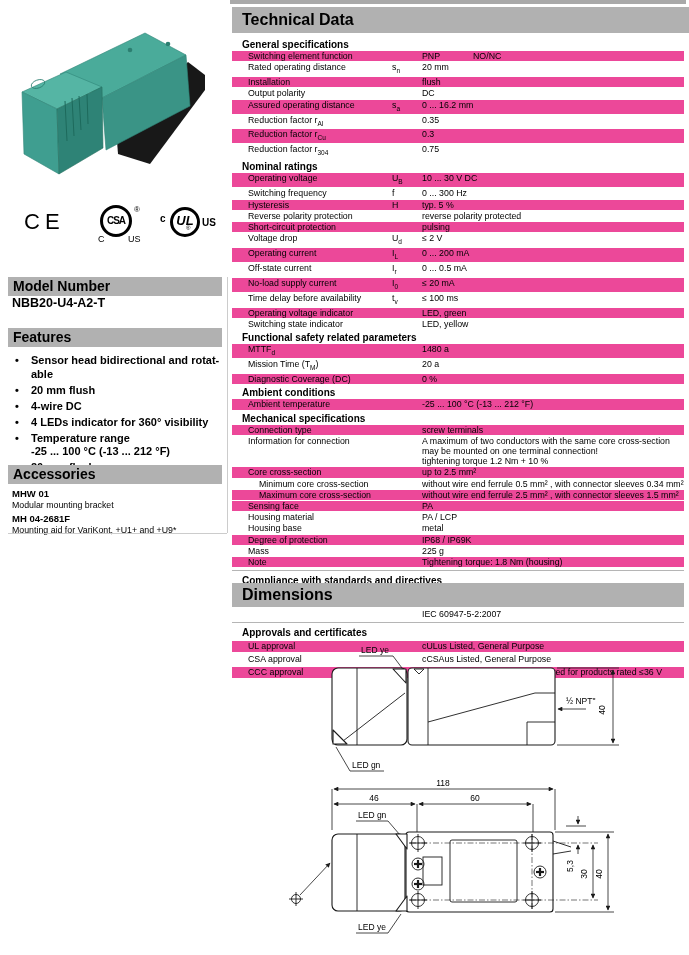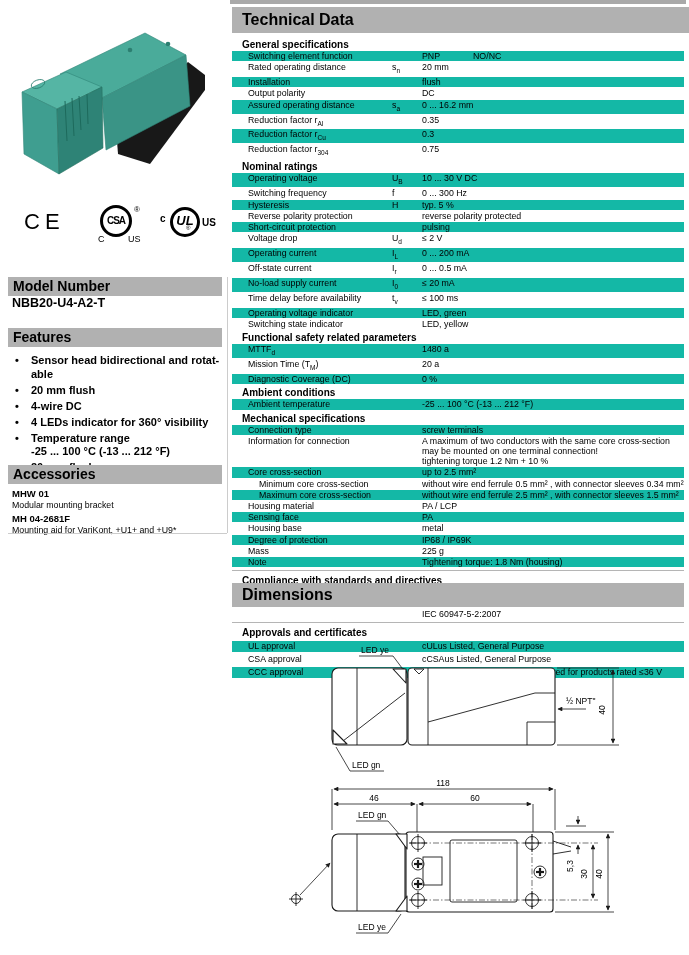--- a/index.html
+++ b/index.html
@@ -35,21 +35,21 @@
   #left-rule-v{position:absolute;left:219px;top:277px;width:1px;height:256px;background:#ccc;}
   #left-rule-h{position:absolute;left:0;top:533px;width:219px;height:1px;background:#ccc;}
   
   #rightcol{position:absolute;left:230px;top:0;width:456px;height:955px;}
   #topstrip{position:absolute;left:0;top:0;width:456px;height:4px;background:#a9a9a9;}
   #tech-bar{position:absolute;left:2px;top:7px;width:508px;height:26px;background:#b1b1b1;font-weight:bold;font-size:16px;line-height:26px;padding-left:10px;box-sizing:border-box;}
   #tech-sections{position:absolute;left:2px;top:37px;width:452px;}
   .sec-h{font-weight:bold;font-size:10px;line-height:11px;padding:2px 0 1px 10px;}
   .sec-h.rule{border-top:1px solid #b5b5b5;margin-top:3px;padding-top:4px;}
   .row{display:flex;font-size:8.8px;line-height:10.2px;margin-bottom:1px;align-items:flex-start;}
-  .row.g{background:#14b8a6;}
+  .row.g{background:#ec4899;}
   .row.sp{margin:2px 0;line-height:11px;}
   .lbl{flex:none;width:160px;padding-left:16px;box-sizing:border-box;}
   .lbl.ind{padding-left:27px;}
   .sym{flex:none;width:30px;}
   .val{flex:1;}
   .v1{display:inline-block;min-width:51px;}
   sub{font-size:6.5px;}
   #dim-bar{position:absolute;left:2px;top:583px;width:452px;height:24px;background:#b1b1b1;font-weight:bold;font-size:16px;line-height:24px;padding-left:10px;box-sizing:border-box;}
   #dim-svg{position:absolute;left:0;top:608px;}
   
@@ -282,29 +282,29 @@
         <div class="row">
           <span class="lbl ind">Minimum core cross-section</span>
           <span class="sym"></span>
           <span class="val">without wire end ferrule 0.5 mm² , with connector sleeves 0.34 mm²</span>
         </div>
         <div class="row g">
           <span class="lbl ind">Maximum core cross-section</span>
           <span class="sym"></span>
           <span class="val">without wire end ferrule 2.5 mm² , with connector sleeves 1.5 mm²</span>
         </div>
+        <div class="row g">
+          <span class="lbl">Sensing face</span>
+          <span class="sym"></span>
+          <span class="val">PA</span>
+        </div>
         <div class="row">
           <span class="lbl">Housing material</span>
           <span class="sym"></span>
           <span class="val">PA / LCP</span>
-        </div>
-        <div class="row g">
-          <span class="lbl">Sensing face</span>
-          <span class="sym"></span>
-          <span class="val">PA</span>
         </div>
         <div class="row">
           <span class="lbl">Housing base</span>
           <span class="sym"></span>
           <span class="val">metal</span>
         </div>
         <div class="row g">
           <span class="lbl">Degree of protection</span>
           <span class="sym"></span>
           <span class="val">IP68 / IP69K</span>

